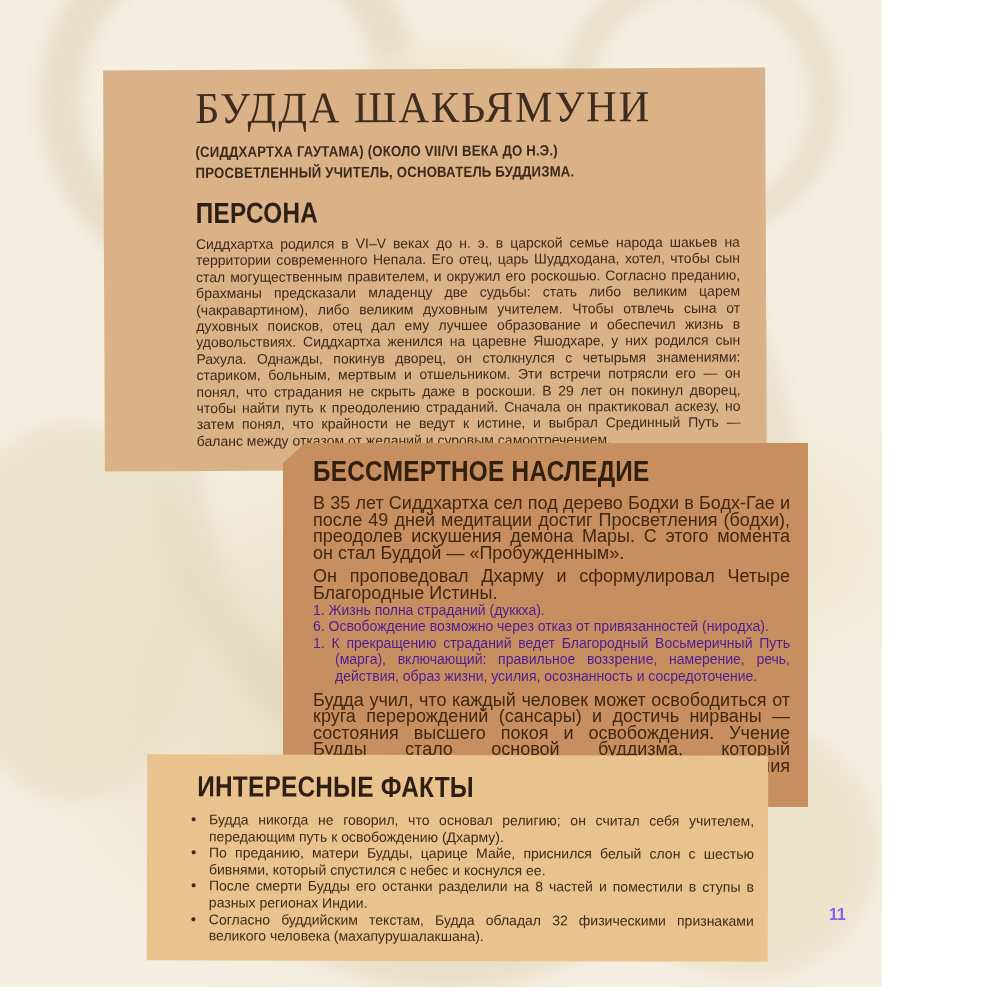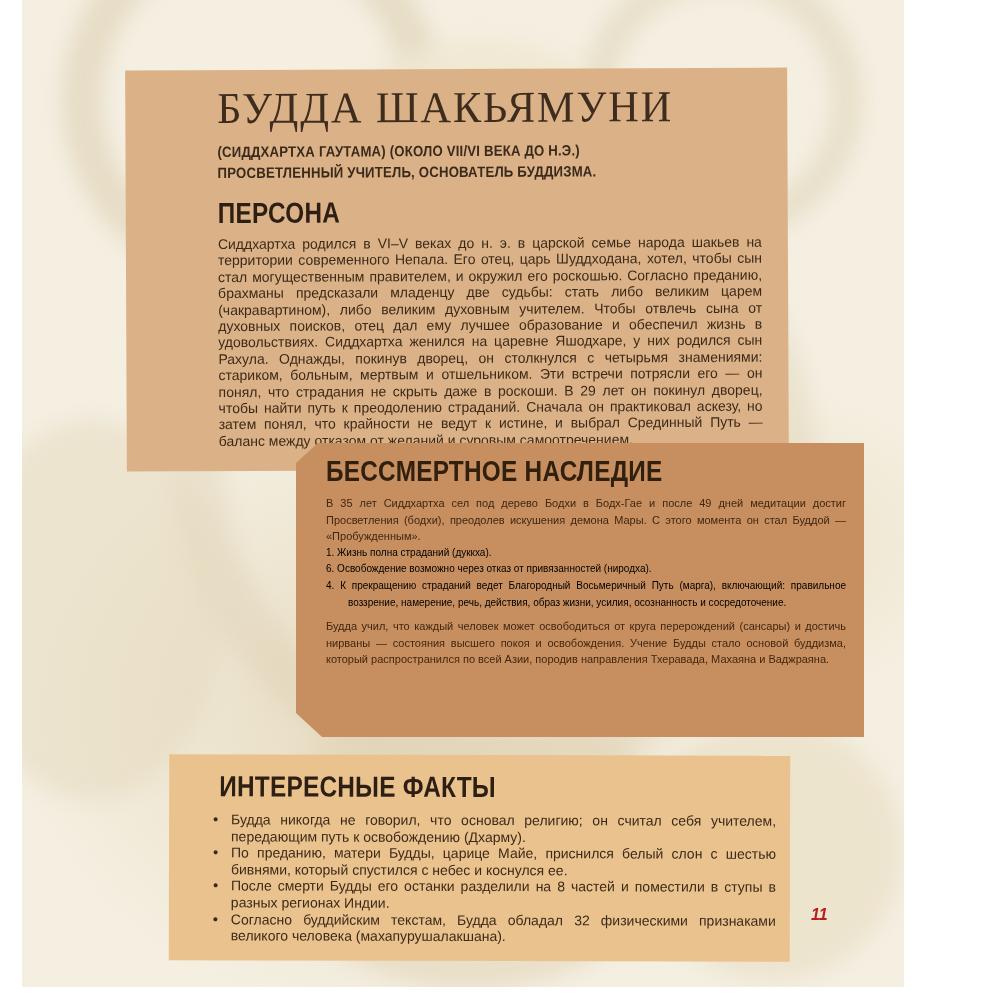--- a/index.html
+++ b/index.html
@@ -4,21 +4,21 @@
 <style>
   html,body{margin:0;padding:0;}
   body{
     width:1000px;height:1000px;
     background:#ffffff;
     font-family:"Liberation Sans", sans-serif;
     position:relative;
     overflow:hidden;
     color:#3e2b1a;
   }
-  .page{position:absolute;inset:0;margin-left:22px;}
+  .page{position:absolute;inset:0;}
 
   
   .bg{
     position:absolute;left:0;top:0;width:882px;height:987px;
     background:
       radial-gradient(ellipse 420px 300px at 46% 30%, rgba(233,222,196,.9) 0%, rgba(233,222,196,0) 70%),
       radial-gradient(ellipse 500px 420px at 40% 72%, rgba(228,215,185,.8) 0%, rgba(228,215,185,0) 72%),
       radial-gradient(ellipse 300px 220px at 85% 55%, rgba(236,226,200,.9) 0%, rgba(236,226,200,0) 70%),
       #f4efe1;
     overflow:hidden;
@@ -79,35 +79,35 @@
   .body-text{
     margin:7px 0 0 0;
     font-size:14px;
     line-height:16.4px;
     text-align:justify;
     color:#3c2a19;
   }
 
   
   .box-heritage{
-    left:274px;top:443px;width:568px;min-height:294px;
+    left:283px;top:443px;width:525px;min-height:294px;
     background:#c78e5f;
     padding:13px 18px 16px 16px;
     clip-path:polygon(22px 0, 100% 0, 100% 100%, 26px 100%, 0 calc(100% - 24px), 0 20px);
     color:#40260f;
   }
   .box-heritage h2.section{margin-left:14px;color:#32200f;}
-  .box-heritage .body-text{font-size:11px;line-height:16.6px;margin-left:14px;color:#402711;}
+  .box-heritage .body-text{font-size:18px;line-height:16.6px;margin-left:14px;color:#402711;}
   .box-heritage .intro{margin-top:8px;}
   .truths{margin:0 0 0 14px;}
   .truth{
-    font-size:10px;line-height:16.6px;
+    font-size:14px;line-height:16.6px;
     text-align:justify;
     padding-left:22px;text-indent:-22px;
-    color:#000000;
+    color:#4c1d95;
   }
 
   
   .box-facts{
     left:147px;top:755px;width:621px;min-height:183px;
     background:#eac28e;
     padding:17px 14px 16px 36px;
     transform:rotate(0.15deg);
   }
   .box-facts h2.section{margin-left:14px;margin-bottom:9px;}
@@ -118,22 +118,22 @@
     padding-left:26px;
     color:#3c2a19;
   }
   .fact::before{
     content:"\2022";
     position:absolute;left:8px;top:0;
     font-size:15px;color:#3c2a19;
   }
 
   .page-number{
-    position:absolute;left:789px;top:906px;
-    font-weight:700;font-size:16px;color:#b91c1c;font-style:italic;
+    position:absolute;left:829px;top:906px;
+    font-weight:700;font-size:16px;color:#8b5cf6;
   }
 </style>
 </head>
 <body>
 
 <div class="page">
 
   <div class="bg">
     <div class="shape swirl1"></div>
     <div class="shape swirl2"></div>
@@ -148,24 +148,25 @@
     <h1 class="title">БУДДА ШАКЬЯМУНИ</h1>
     <div class="subtitle first">(СИДДХАРТХА ГАУТАМА) (ОКОЛО VII/VI ВЕКА ДО Н.Э.)</div>
     <div class="subtitle">ПРОСВЕТЛЕННЫЙ УЧИТЕЛЬ, ОСНОВАТЕЛЬ БУДДИЗМА.</div>
     <h2 class="section">ПЕРСОНА</h2>
     <p class="body-text">Сиддхартха родился в VI–V веках до н. э. в царской семье народа шакьев на территории современного Непала. Его отец, царь Шуддходана, хотел, чтобы сын стал могущественным правителем, и окружил его роскошью. Согласно преданию, брахманы предсказали младенцу две судьбы: стать либо великим царем (чакравартином), либо великим духовным учителем. Чтобы отвлечь сына от духовных поисков, отец дал ему лучшее образование и обеспечил жизнь в удовольствиях. Сиддхартха женился на царевне Яшодхаре, у них родился сын Рахула. Однажды, покинув дворец, он столкнулся с четырьмя знамениями: стариком, больным, мертвым и отшельником. Эти встречи потрясли его — он понял, что страдания не скрыть даже в роскоши. В 29 лет он покинул дворец, чтобы найти путь к преодолению страданий. Сначала он практиковал аскезу, но затем понял, что крайности не ведут к истине, и выбрал Срединный Путь — баланс между отказом от желаний и суровым самоотречением.</p>
   </section>
 
   <section class="box box-heritage">
     <h2 class="section">БЕССМЕРТНОЕ НАСЛЕДИЕ</h2>
     <p class="body-text intro">В 35 лет Сиддхартха сел под дерево Бодхи в Бодх-Гае и после 49 дней медитации достиг Просветления (бодхи), преодолев искушения демона Мары. С этого момента он стал Буддой — «Пробужденным».</p>
+    <p class="body-text">Он проповедовал Дхарму и сформулировал Четыре Благородные Истины.</p>
     <div class="truths">
       <div class="truth">1.  Жизнь полна страданий (дуккха).</div>
       <div class="truth">6.  Освобождение возможно через отказ от привязанностей (ниродха).</div>
-      <div class="truth">4.  К прекращению страданий ведет Благородный Восьмеричный Путь (марга), включающий: правильное воззрение, намерение, речь, действия, образ жизни, усилия, осознанность и сосредоточение.</div>
+      <div class="truth">1.  К прекращению страданий ведет Благородный Восьмеричный Путь (марга), включающий: правильное воззрение, намерение, речь, действия, образ жизни, усилия, осознанность и сосредоточение.</div>
     </div>
     <p class="body-text">Будда учил, что каждый человек может освободиться от круга перерождений (сансары) и достичь нирваны — состояния высшего покоя и освобождения. Учение Будды стало основой буддизма, который распространился по всей Азии, породив направления Тхеравада, Махаяна и Ваджраяна.</p>
   </section>
 
   <section class="box box-facts">
     <h2 class="section">ИНТЕРЕСНЫЕ ФАКТЫ</h2>
     <div>
       <div class="fact">Будда никогда не говорил, что основал религию; он считал себя учителем, передающим путь к освобождению (Дхарму).</div>
       <div class="fact">По преданию, матери Будды, царице Майе, приснился белый слон с шестью бивнями, который спустился с небес и коснулся ее.</div>
       <div class="fact">После смерти Будды его останки разделили на 8 частей и поместили в ступы в разных регионах Индии.</div>

